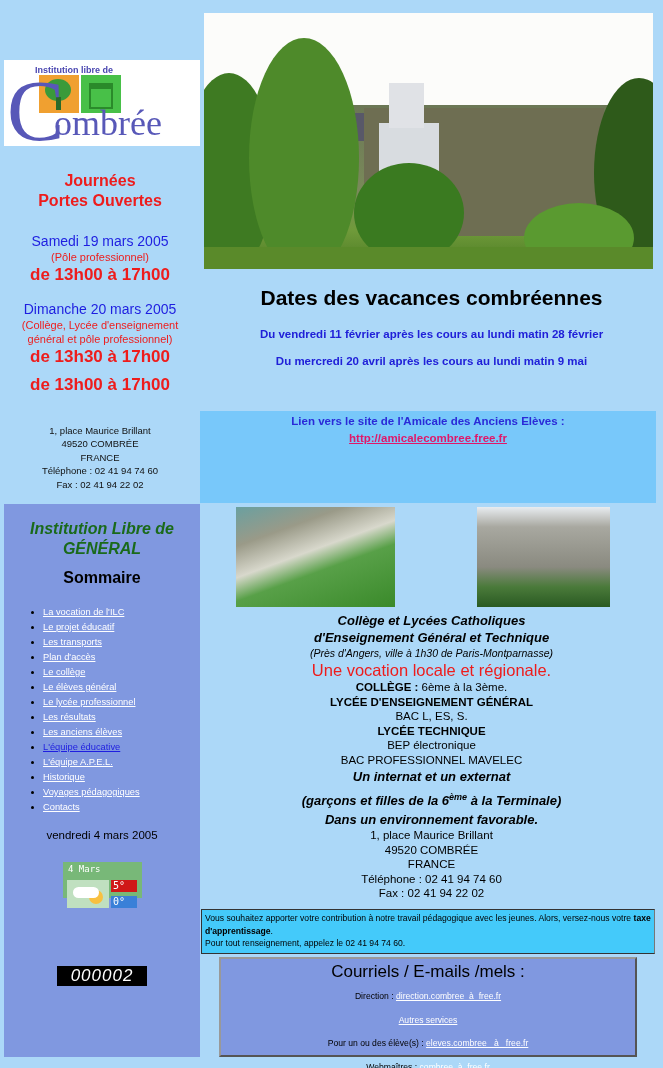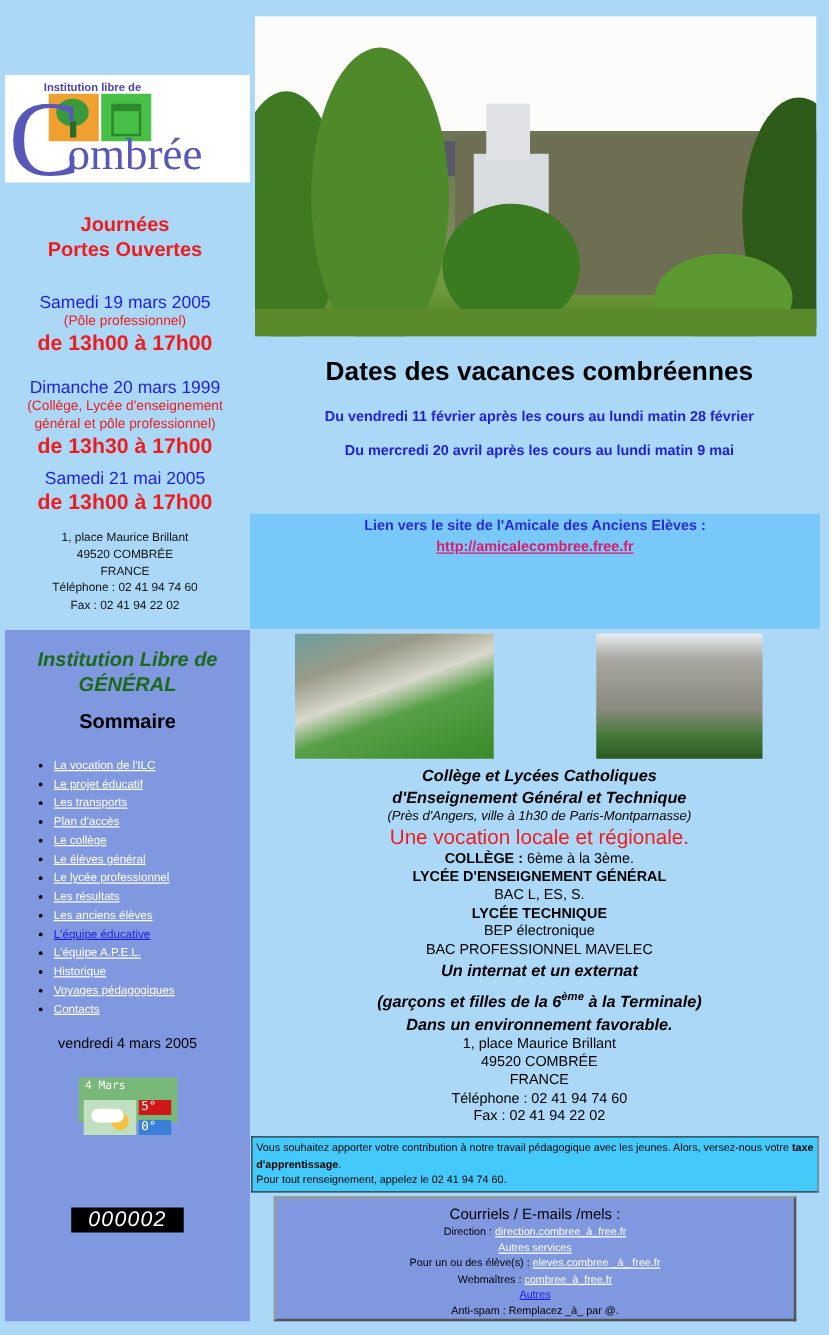--- a/index.html
+++ b/index.html
@@ -78,22 +78,22 @@
   #desc .n { font-size:11.5px; line-height:14.5px; }
   #desc .b { font-weight:bold; }
   #desc .bi { font-weight:bold; font-style:italic; font-size:13px; line-height:20px; }
   #desc sup { font-size:9px; }
 
   
   #taxe { left:201px; top:909px; width:454px; height:45px; background:#44cafa; border:1px solid #333; border-right-color:#777; box-sizing:border-box; padding:2px 3px; font-size:8.6px; line-height:12.5px; color:#000; }
 
   
   #emails { left:219px; top:957px; width:418px; height:100px; background:#8098e0; border:2px solid #555; border-top-color:#999; border-left-color:#999; box-sizing:border-box; text-align:center; color:#000; }
-  #emails .t { font-size:12px; line-height:15px; margin-top:5px; }
-  #emails .r { font-size:8.6px; line-height:12.5px; }
+  #emails .t { font-size:17px; line-height:15px; margin-top:5px; }
+  #emails .r { font-size:8.6px; line-height:12.5px;margin-top:11px; }
   #emails a { color:#fff; text-decoration:underline; }
   #emails a.blue { color:#1e1ee0; }
 </style>
 </head>
 <body>
 
 <div id="logo" class="abs">
   <span class="inst">Institution libre de</span>
   <div class="tree">
       <div class="crown"></div>
@@ -109,27 +109,26 @@
 <div class="lc red-title" style="top:171px;">
   <div>Journées</div>
   <div>Portes Ouvertes</div>
 </div>
 <div class="lc" style="top:233px;">
   <div class="blue-date">Samedi 19 mars 2005</div>
   <div class="red-small">(Pôle professionnel)</div>
   <div class="red-time">de 13h00 à 17h00</div>
 </div>
 <div class="lc" style="top:301px;">
-  <div class="blue-date">Dimanche 20 mars 1999</div>
+  <div class="blue-date">Dimanche 20 mars 2005</div>
   <div class="red-small">(Collège, Lycée d'enseignement</div>
   <div class="red-small">général et pôle professionnel)</div>
   <div class="red-time">de 13h30 à 17h00</div>
 </div>
 <div class="lc" style="top:374px;">
-  <div class="blue-date">Samedi 21 mai 2005</div>
   <div class="red-time">de 13h00 à 17h00</div>
 </div>
 
 <div class="lc addr" style="top:424px;">
   <div>1, place Maurice Brillant</div>
   <div>49520 COMBRÉE</div>
   <div>FRANCE</div>
   <div>Téléphone : 02 41 94 74 60</div>
   <div>Fax : 02 41 94 22 02</div>
 </div>

